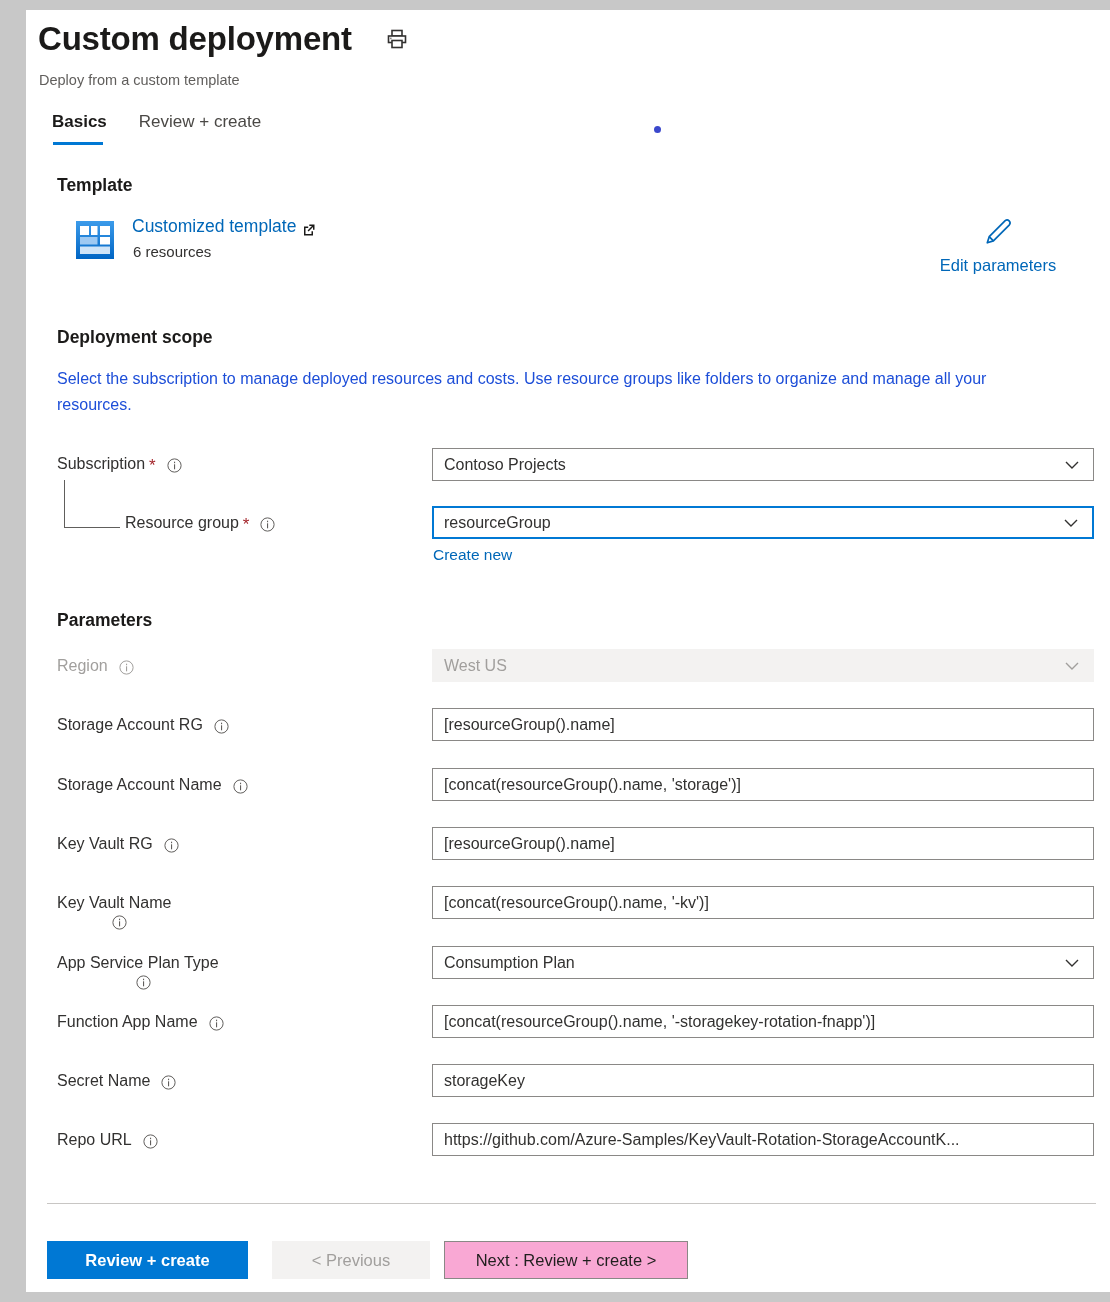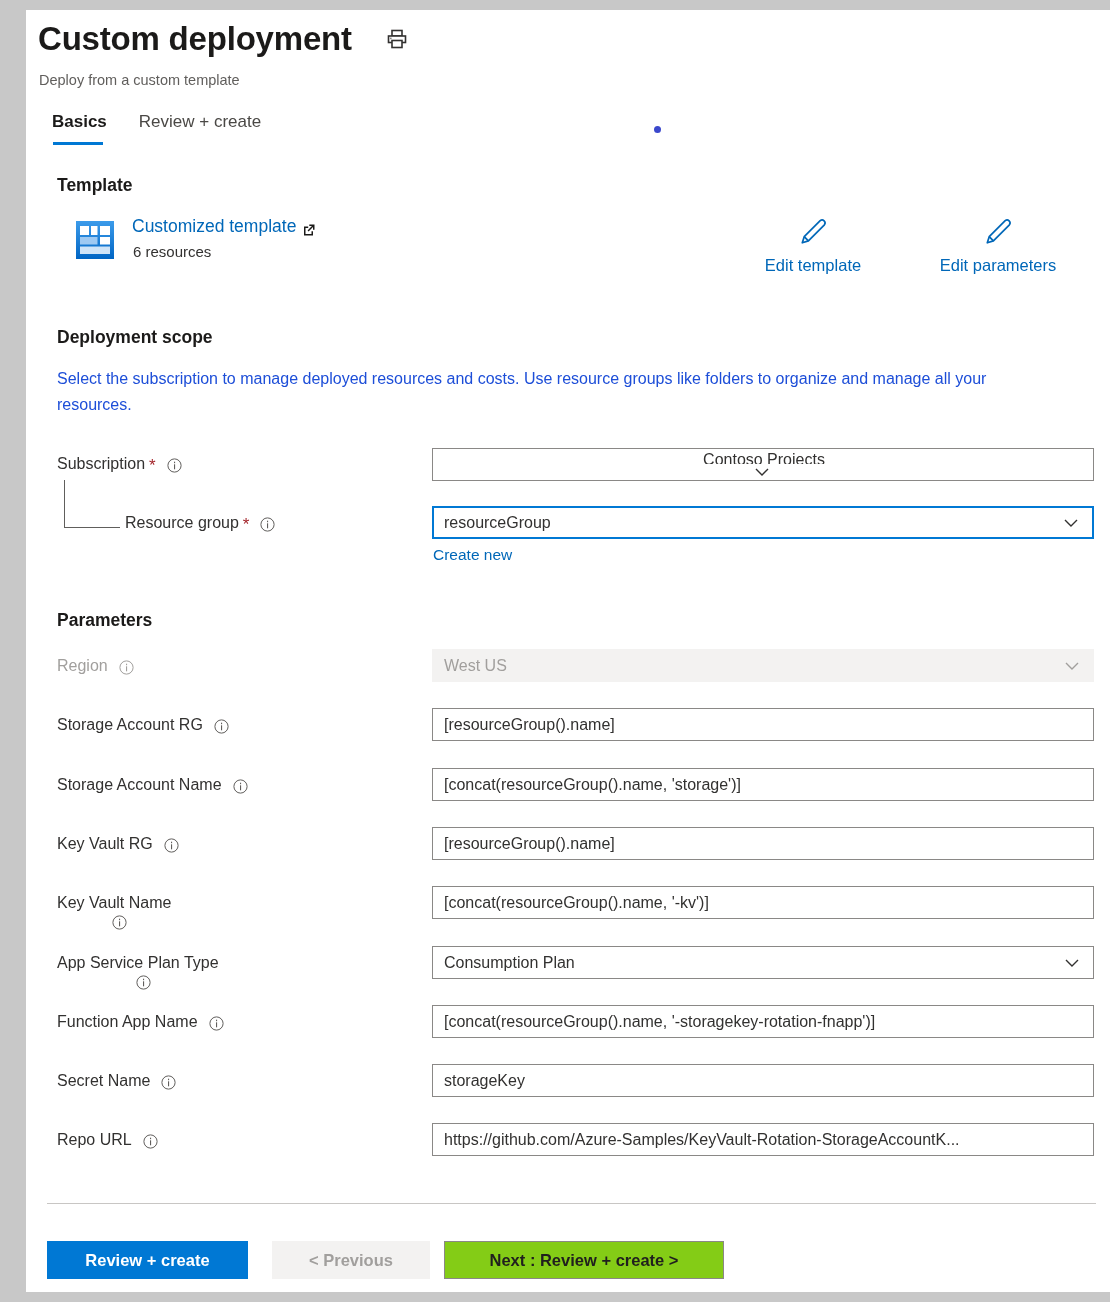--- a/index.html
+++ b/index.html
@@ -252,40 +252,39 @@
     top: 1231px;
     height: 38px;
     font-size: 16.5px;
     font-family: "Liberation Sans", sans-serif;
     display: flex;
     align-items: center;
     justify-content: center;
     cursor: pointer;
     border: 1px solid transparent;
     white-space: nowrap;
-    font-weight: bold;
   }
   .btn-primary {
     left: 21px;
     width: 201px;
     background: #0078d4;
     color: #ffffff;
     font-weight: 600;
   }
   .btn-disabled {
     left: 246px;
     width: 158px;
     background: #f3f2f1;
     color: #a19f9d;
     cursor: default;
   }
   .btn-secondary {
     left: 418px;
-    width: 280px;
-    background: #84cc16;
+    width: 244px;
+    background: #f9a8d4;
     color: #201f1e;
     border: 1px solid #8a8886;
   }
 </style>
 </head>
 <body>
 
 <div class="page-frame">
 
   <div class="title-row">
@@ -331,29 +330,20 @@
     <span>Customized template</span>
     <span class="ext">
       <svg viewBox="0 0 14 14" width="14" height="14" xmlns="http://www.w3.org/2000/svg">
         <path d="M2 3.5h4.2V5H3.5v6H9.5V8.3H11V12.5H2z" fill="#1b1a19"></path>
         <path d="M7.3 1.5H12.5V6.7H11V4.05L6.6 8.45 5.55 7.4 9.95 3H7.3z" fill="#1b1a19"></path>
       </svg>
     </span>
   </div>
   <div class="tpl-sub">6 resources</div>
 
-  <div class="edit-action" id="edit-template">
-    <span class="pencil">
-      <svg viewBox="0 0 30 30" width="30" height="30" xmlns="http://www.w3.org/2000/svg">
-        <path d="M22.2 3.6a3 3 0 0 1 4.2 4.2L10.4 23.9 4.3 25.8l1.9-6.1z" fill="none" stroke="#0067b8" stroke-width="1.7" stroke-linejoin="round"></path>
-        <path d="M6.2 19.7l4.2 4.2" fill="none" stroke="#0067b8" stroke-width="1.7"></path>
-      </svg>
-    </span>
-    <span>Edit template</span>
-  </div>
 
   <div class="edit-action" id="edit-parameters">
     <span class="pencil">
       <svg viewBox="0 0 30 30" width="30" height="30" xmlns="http://www.w3.org/2000/svg">
         <path d="M22.2 3.6a3 3 0 0 1 4.2 4.2L10.4 23.9 4.3 25.8l1.9-6.1z" fill="none" stroke="#0067b8" stroke-width="1.7" stroke-linejoin="round"></path>
         <path d="M6.2 19.7l4.2 4.2" fill="none" stroke="#0067b8" stroke-width="1.7"></path>
       </svg>
     </span>
     <span>Edit parameters</span>
   </div>
@@ -367,21 +357,21 @@
     <span>Subscription</span>
     <span class="req-star">*</span>
     <span class="info-icon">
       <svg viewBox="0 0 15 15" width="15" height="15" xmlns="http://www.w3.org/2000/svg">
         <circle cx="7.5" cy="7.5" r="6.6" fill="none" stroke="#605e5c" stroke-width="1"></circle>
         <rect x="7" y="6.3" width="1.1" height="5" fill="#605e5c"></rect>
         <rect x="7" y="3.7" width="1.1" height="1.5" fill="#605e5c"></rect>
       </svg>
     </span>
   </div>
-  <div class="field" style="top:438px;flex-direction:column;">
+  <div class="field" style="top:438px;">
     <span class="val">Contoso Projects</span>
     <span class="chev">
       <svg viewBox="0 0 16 16" width="16" height="16" xmlns="http://www.w3.org/2000/svg">
         <path d="M2 5l6 6 6-6" fill="none" stroke="#323130" stroke-width="1.4"></path>
       </svg>
     </span>
   </div>
 
   <div class="form-label" style="left:99px; top:502px;">
     <span>Resource group</span>

